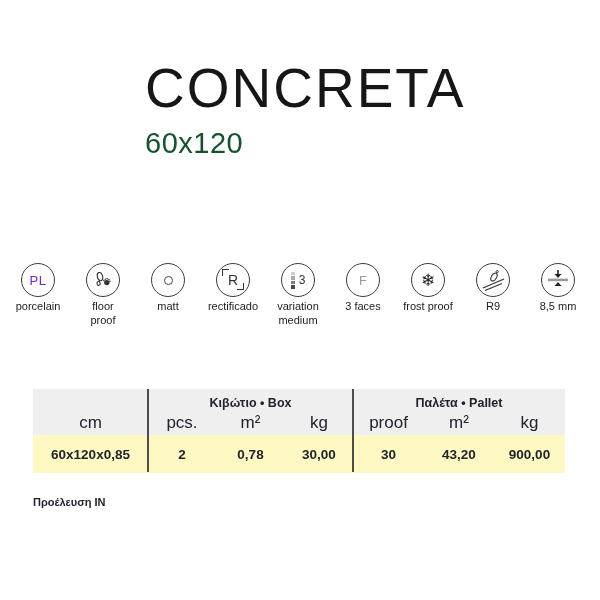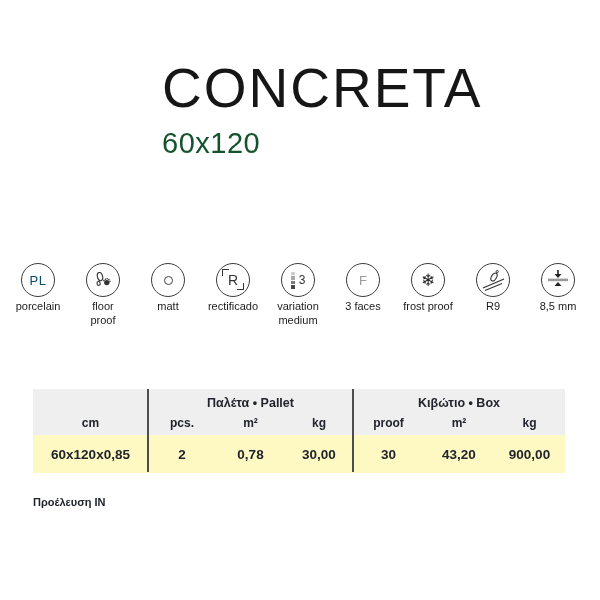--- a/index.html
+++ b/index.html
@@ -4,21 +4,21 @@
 <style>
   * { margin:0; padding:0; box-sizing:border-box; }
   html,body { background:#ffffff; }
   body { font-family:"Liberation Sans", sans-serif; }
   .page {
     position:relative; width:600px; height:600px; background:#ffffff;
     overflow:hidden; color:#1c1c1c;
   }
 
   
-  .title-block { position:absolute; left:162px; top:60px; }
+  .title-block { position:absolute; left:145px; top:60px; }
   .product-title {
     font-size:55px; font-weight:200; letter-spacing:2px;
     color:#161616; line-height:1.05;
   }
   .product-size {
     font-size:29px; font-weight:300; color:#14532d; margin-top:9px; letter-spacing:0.5px;
   }
 
   
   .icon-row {
@@ -28,21 +28,21 @@
   .icon-item { width:64px; display:flex; flex-direction:column; align-items:center; }
   .icon-circle {
     width:34px; height:34px; border:1.5px solid #3d3d3d; border-radius:50%;
     display:flex; align-items:center; justify-content:center; background:#fff;
     flex:none;
   }
   .icon-label {
     margin-top:2px; font-size:11px; line-height:1.3; text-align:center;
     color:#1c1c1c; white-space:pre-line; font-weight:500;
   }
-  .g-text { font-size:13px; color:#0c4a6e; letter-spacing:0.5px; }
+  .g-text { font-size:13px; color:#6d28d9; letter-spacing:0.5px; }
   .g-text-gray { font-size:13px; color:#9a9a9a; }
   .g-dot { width:9px; height:9px; border:1.5px solid #444; border-radius:50%; }
   .rect-wrap { position:relative; font-size:14px; color:#333; padding:0 2px; }
   .rect-wrap .corner-tl {
     position:absolute; left:-4px; top:-3px; width:7px; height:7px;
     border-left:1.3px solid #333; border-top:1.3px solid #333;
   }
   .rect-wrap .corner-br {
     position:absolute; right:-4px; bottom:-2px; width:7px; height:7px;
     border-right:1.3px solid #333; border-bottom:1.3px solid #333;
@@ -60,21 +60,21 @@
   .t-band { background:#efefef; }
   .t-groups {
     display:grid; grid-template-columns:115px 205px 212px;
     height:21px; align-items:end;
   }
   .t-groups div { text-align:center; font-weight:bold; font-size:12.5px; }
   .t-cols {
     display:grid; grid-template-columns:115px 68px 69px 68px 71px 70px 71px;
     height:25px; align-items:center;
   }
-  .t-cols div { text-align:center; font-weight:bold; font-size:12px; }
+  .t-cols div { text-align:center; font-weight:normal; font-size:17px; }
   .t-row {
     display:grid; grid-template-columns:115px 68px 69px 68px 71px 70px 71px;
     height:38px; align-items:center; background:#fef9c3;
   }
   .t-row div { text-align:center; font-weight:bold; font-size:13.5px; }
   .t-divider {
     position:absolute; top:0; width:1.5px; height:83px; background:#4d4d4d;
   }
   .t-div-1 { left:114px; }
   .t-div-2 { left:319px; }
@@ -191,22 +191,22 @@
       </div>
       <div class="icon-label">8,5 mm</div>
     </div>
 
   </div>
 
   <div class="spec-table">
     <div class="t-band">
       <div class="t-groups">
         <div></div>
+        <div>Κιβώτιο • Box</div>
         <div>Παλέτα • Pallet</div>
-        <div>Κιβώτιο • Box</div>
       </div>
       <div class="t-cols">
         <div>cm</div>
         <div>pcs.</div>
         <div>m²</div>
         <div>kg</div>
         <div>proof</div>
         <div>m²</div>
         <div>kg</div>
       </div>

